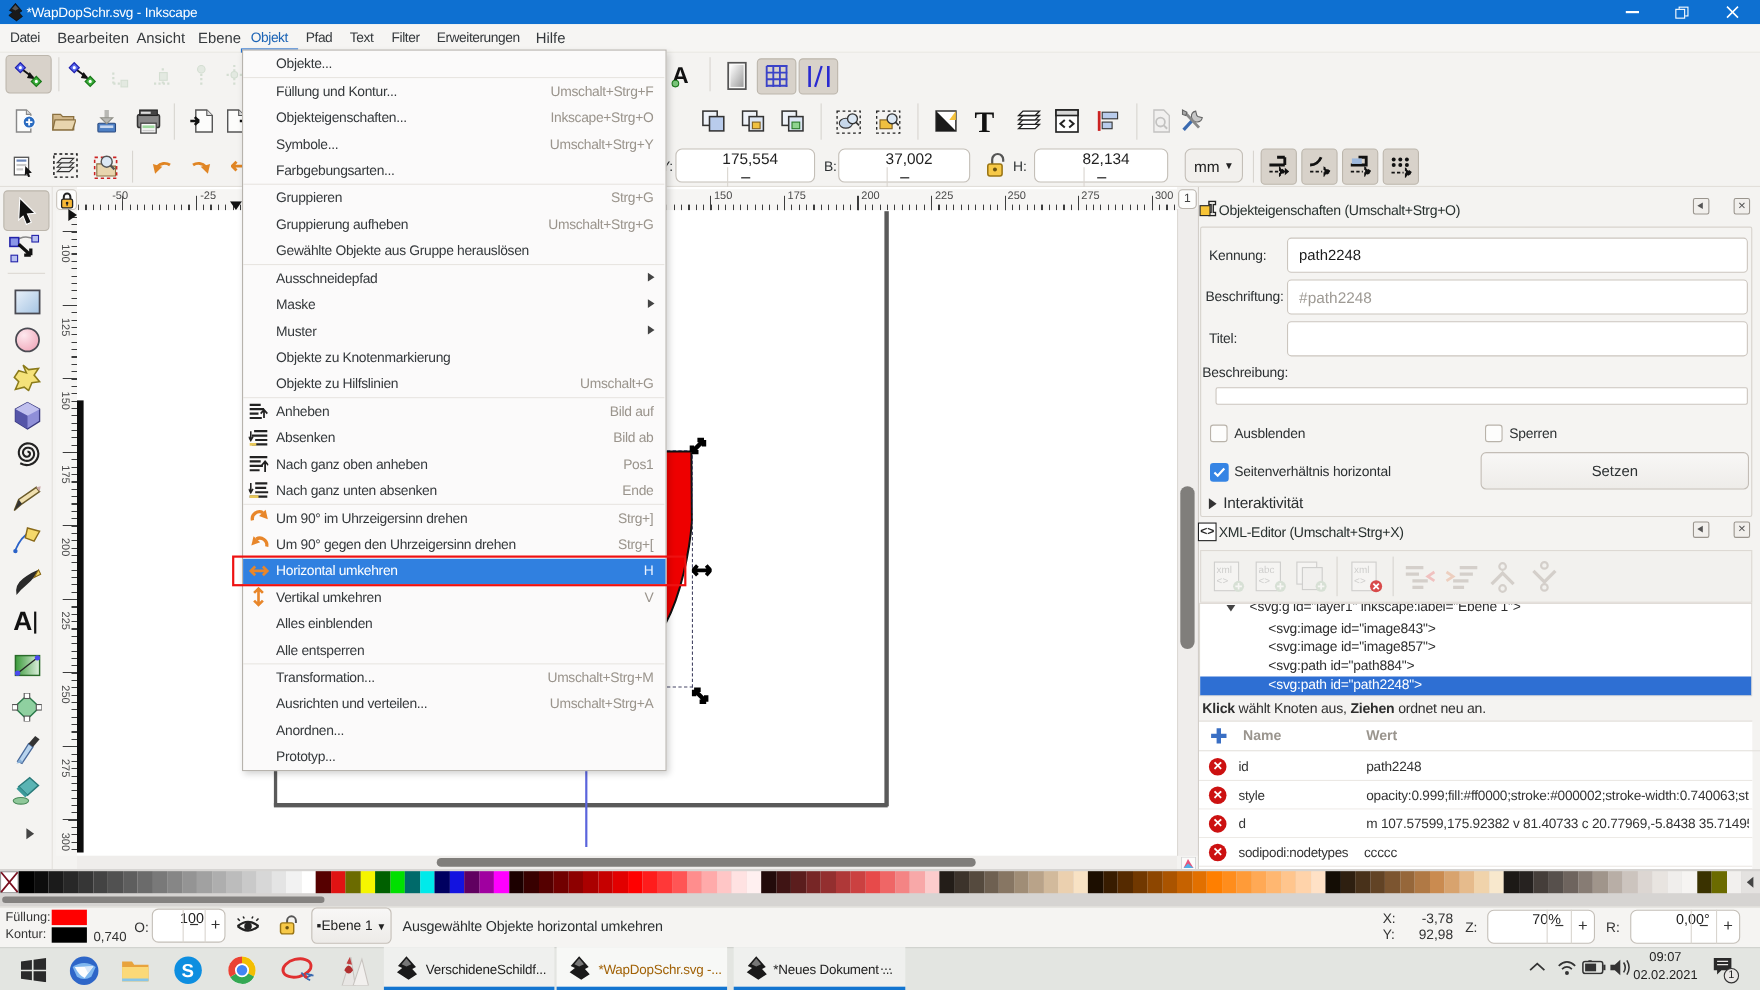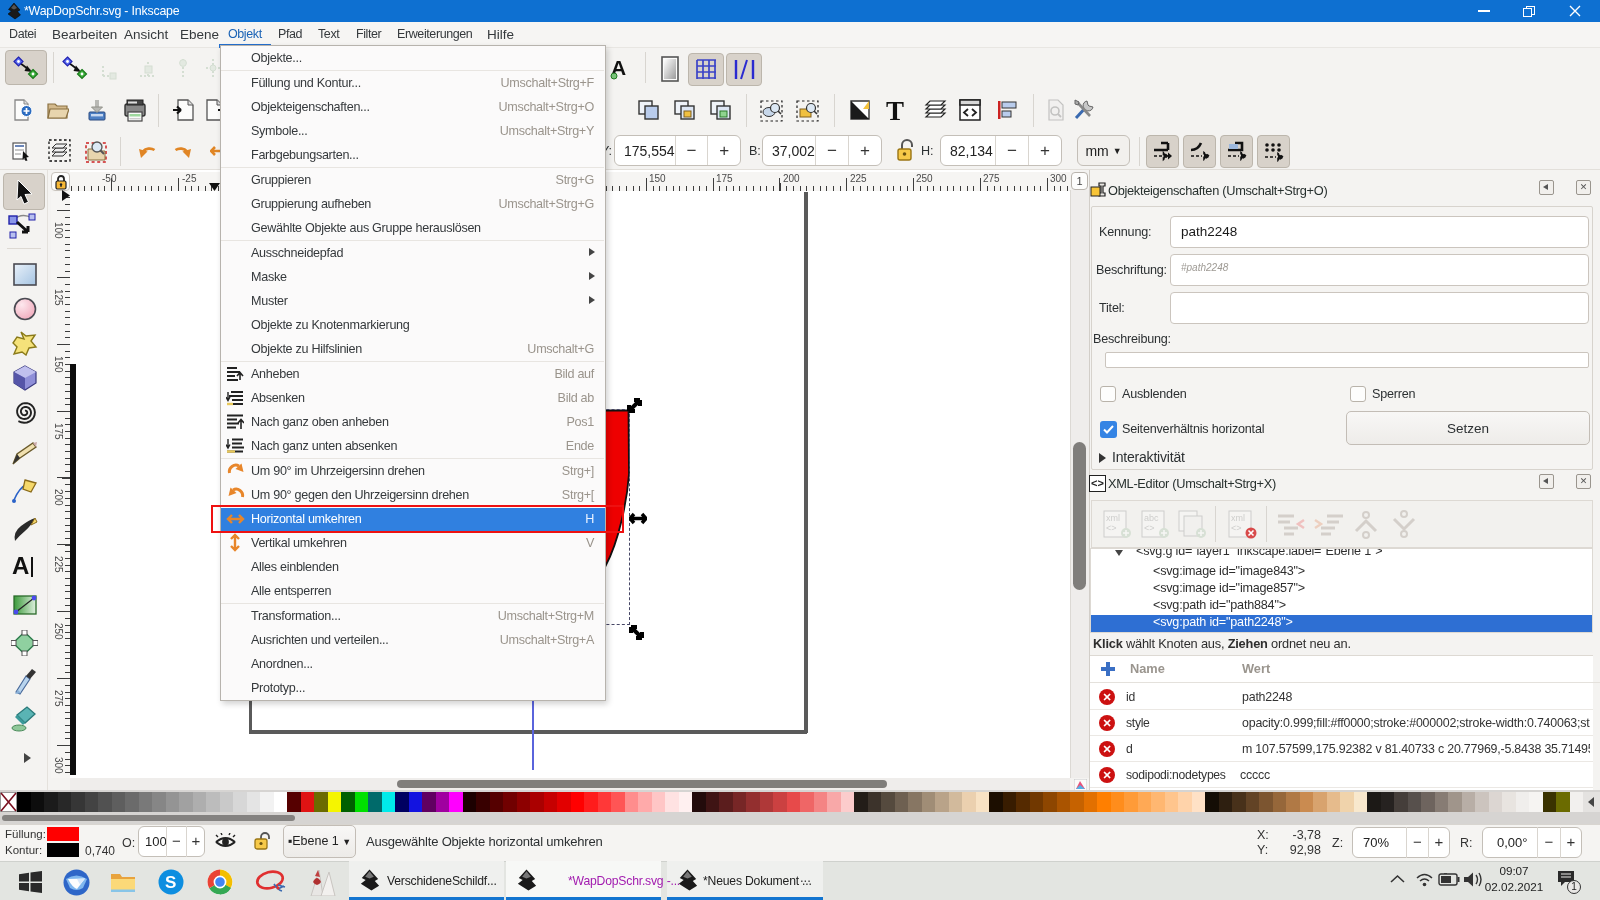--- a/index.html
+++ b/index.html
@@ -1,21 +1,21 @@
 <!DOCTYPE html>
 <html><head>
 <meta charset="utf-8">
 <style>
   * { box-sizing: border-box; margin:0; padding:0; }
   html,body { width:1600px; height:900px; overflow:hidden; }
   body { font-family:"Liberation Sans",sans-serif; background:#f4f3f1; position:relative; }
   .abs { position:absolute; }
   .tbbtn { position:absolute; border-radius:4px; background:#d8d2ca; border:1px solid #bcb6ac; }
   .sep-v { position:absolute; width:1px; background:#d8d5d0; }
-  .spin { position:absolute; background:#fff; border:1px solid #c4bfb8; border-radius:6px; display:flex; align-items:center; font-size:14px; color:#222; }
+  .spin { position:absolute; background:#fff; border:1px solid #c4bfb8; border-radius:6px; display:flex; align-items:center; font-size:14px; color:#222;flex-direction:column; }
   .spin .val { flex:1; padding-left:9px; }
   .spin .bm, .spin .bp { width:33px; text-align:center; font-size:17px; color:#333; border-left:1px solid #d9d5cf; height:100%; display:flex;align-items:center;justify-content:center;}
   .mi { position:absolute; height:24px; line-height:24px; font-size:12.6px; letter-spacing:-0.3px; color:#35393c; width:354px; }
   .mi .sc { position:absolute; right:11px; color:#9a948c; }
   .mi .arr { position:absolute; right:10px; top:7px; width:0; height:0; border-left:6px solid #444; border-top:4.5px solid transparent; border-bottom:4.5px solid transparent;}
   .msep { position:absolute; left:1px; width:383px; height:1px; background:#e8e5e1; }
   .lbl { position:absolute; font-size:12.6px; letter-spacing:-0.2px; color:#2c3032; }
   .panin { position:absolute; background:#fff; border:1px solid #cbc5be; border-radius:4px; }
   .cb { position:absolute; width:16px; height:16px; background:#fdfdfc; border:1px solid #b9b3aa; border-radius:3px; }
   .xrow { position:absolute; left:0; width:503px; height:26px; border-bottom:1px solid #ebe8e4; background:#fff; }
@@ -529,21 +529,21 @@
       </div>
     <div class="abs" style="left:1576px;top:180px;width:15px;height:15px;border:1px solid #9a958e;border-radius:2px;background:#f1efec;color:#555;font-size:9px;text-align:center;line-height:13px;">✕</div>
 
     <div class="abs" style="left:1091px;top:206px;width:502px;height:264px;border:1px solid #d7d3cd;border-radius:2px;background:#f5f4f2;"></div>
     <div class="lbl" style="left:1099px;top:225px;">Kennung:</div>
     <div class="panin" style="left:1170px;top:216px;width:419px;height:32px;">
         <div style="margin:7px 0 0 10px;font-size:13.5px;color:#1a1a1a;">path2248</div>
       </div>
     <div class="lbl" style="left:1096px;top:263px;">Beschriftung:</div>
     <div class="panin" style="left:1170px;top:254px;width:419px;height:32px;">
-        <div style="margin:7px 0 0 10px;font-size:10px;color:#9e9a94;font-style:italic;">#path2248</div>
+        <div style="margin:7px 0 0 10px;font-size:14px;color:#9e9a94;">#path2248</div>
       </div>
     <div class="lbl" style="left:1099px;top:301px;">Titel:</div>
     <div class="panin" style="left:1170px;top:292px;width:419px;height:32px;"></div>
     <div class="lbl" style="left:1093px;top:332px;">Beschreibung:</div>
     <div class="panin" style="left:1105px;top:352px;width:484px;height:16px;border-radius:2px;"></div>
     <div class="cb" style="left:1100px;top:386px;"></div>
     <div class="lbl" style="left:1122px;top:387px;">Ausblenden</div>
     <div class="cb" style="left:1350px;top:386px;"></div>
     <div class="lbl" style="left:1372px;top:387px;text-align:center;">Sperren</div>
     <div class="abs" style="left:1100px;top:421px;width:17px;height:17px;background:#3584e4;border-radius:3px;"></div>
@@ -658,21 +658,21 @@
         </div>
     </div>
   </div>
 </div>
 
 <div id="menupopup">
 <div class="abs" style="left:220px;top:45px;width:386px;height:656px;background:#fbfafa;border:1px solid #b7b3ad;box-shadow:2px 3px 6px rgba(0,0,0,0.18);"></div>
 <div class="mi" style="left:251px;top:46px;">Objekte...</div>
 <div class="msep" style="left:221px;top:70px;"></div>
 <div class="mi" style="left:251px;top:71px;">Füllung und Kontur...<span class="sc">Umschalt+Strg+F</span></div>
-<div class="mi" style="left:251px;top:95px;">Objekteigenschaften...<span class="sc">Umschalt+Strg+O</span></div>
+<div class="mi" style="left:251px;top:95px;">Objekteigenschaften...<span class="sc">Inkscape+Strg+O</span></div>
 <div class="mi" style="left:251px;top:119px;">Symbole...<span class="sc">Umschalt+Strg+Y</span></div>
 <div class="mi" style="left:251px;top:143px;">Farbgebungsarten...</div>
 <div class="msep" style="left:221px;top:167px;"></div>
 <div class="mi" style="left:251px;top:168px;">Gruppieren<span class="sc">Strg+G</span></div>
 <div class="mi" style="left:251px;top:192px;">Gruppierung aufheben<span class="sc">Umschalt+Strg+G</span></div>
 <div class="mi" style="left:251px;top:216px;">Gewählte Objekte aus Gruppe herauslösen</div>
 <div class="msep" style="left:221px;top:240px;"></div>
 <div class="mi" style="left:251px;top:241px;">Ausschneidepfad<span class="arr"></span></div>
 <div class="mi" style="left:251px;top:265px;">Maske<span class="arr"></span></div>
 <div class="mi" style="left:251px;top:289px;">Muster<span class="arr"></span></div>
@@ -952,21 +952,21 @@
   <div class="abs" style="left:667px;top:897px;width:156px;height:3px;background:#1375d0;"></div>
   <svg class="abs" style="left:357px;top:868px" width="25" height="24" viewBox="0 0 26 24">
       <path d="M13 1 L22 11 L18.5 13 L23 18 L15 23 L4 16 L9 12 L5 10 Z" fill="#1a1a1a"></path>
       <path d="M13 3 L17.5 8.5 L13 10.5 L8.5 8.5 Z" fill="#777"></path>
     </svg>
   <div class="abs" style="left:387px;top:874px;font-size:12.2px;letter-spacing:-0.2px;color:#222;">VerschideneSchildf...</div>
   <svg class="abs" style="left:514px;top:868px" width="25" height="24" viewBox="0 0 26 24">
       <path d="M13 1 L22 11 L18.5 13 L23 18 L15 23 L4 16 L9 12 L5 10 Z" fill="#1a1a1a"></path>
       <path d="M13 3 L17.5 8.5 L13 10.5 L8.5 8.5 Z" fill="#777"></path>
     </svg>
-  <div class="abs" style="left:544px;top:874px;font-size:12.2px;letter-spacing:-0.2px;color:#a21caf;margin-left:24px;">*WapDopSchr.svg -...</div>
+  <div class="abs" style="left:544px;top:874px;font-size:12.2px;letter-spacing:-0.2px;color:#a16207;">*WapDopSchr.svg -...</div>
   <svg class="abs" style="left:675px;top:868px" width="25" height="24" viewBox="0 0 26 24">
       <path d="M13 1 L22 11 L18.5 13 L23 18 L15 23 L4 16 L9 12 L5 10 Z" fill="#1a1a1a"></path>
       <path d="M13 3 L17.5 8.5 L13 10.5 L8.5 8.5 Z" fill="#777"></path>
     </svg>
   <div class="abs" style="left:703px;top:874px;font-size:12.2px;letter-spacing:-0.2px;color:#222;">*Neues Dokument ...</div>
   <div class="abs" style="left:800px;top:870px;font-size:13px;color:#333;">...</div>
   <svg class="abs" style="left:1390px;top:874px" width="15" height="10" viewBox="0 0 15 10">
       <path d="M1 8 L7.5 2 L14 8" stroke="#333" stroke-width="1.6" fill="none"></path>
     </svg>
   <svg class="abs" style="left:1415px;top:872px" width="19" height="15" viewBox="0 0 19 15">

